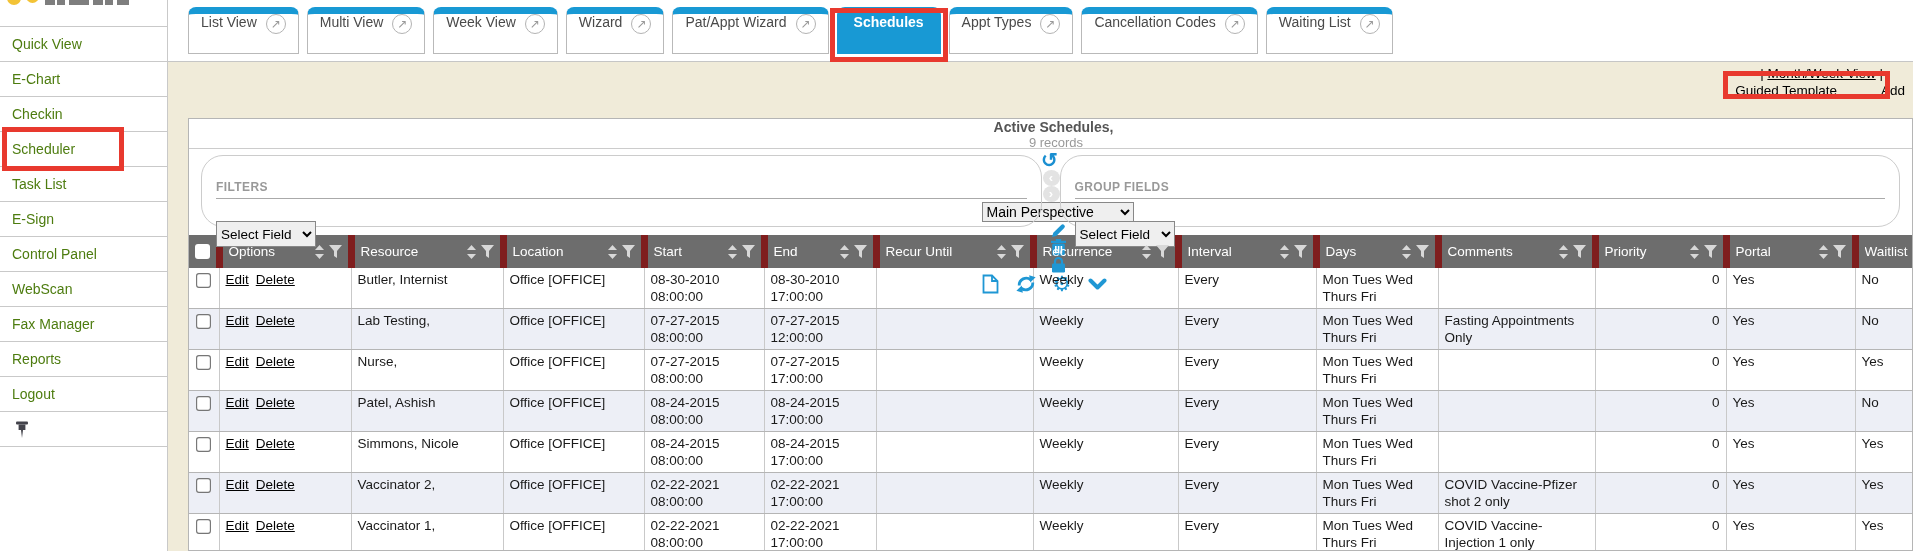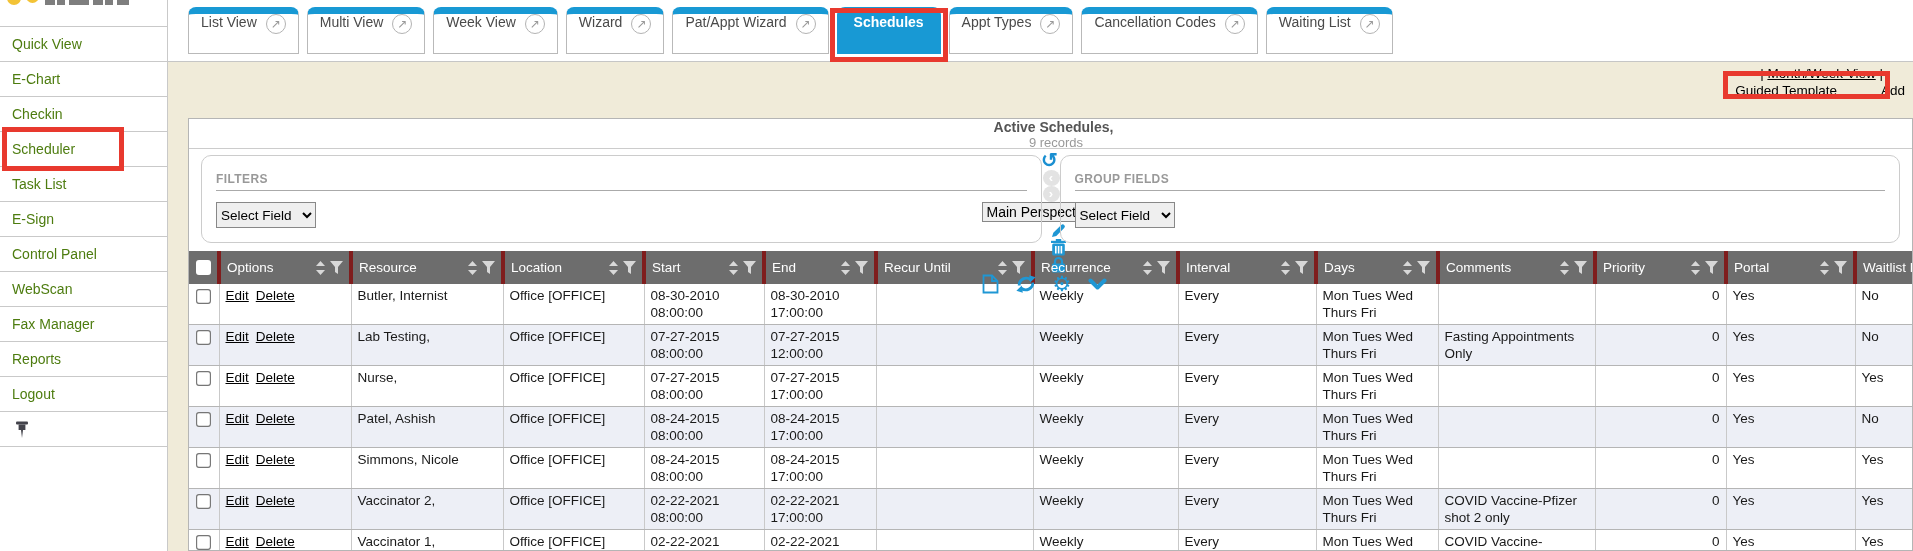--- a/index.html
+++ b/index.html
@@ -54,29 +54,29 @@
   .persp-select { margin-left:8px; width:152px; height:24px; font-size:14px; border:1px solid #888;
     font-family:"Liberation Sans",sans-serif; }
   .tb-icon { margin-left:9px; cursor:pointer; display:inline-flex; align-items:center; }
   .tb-spacer { flex:1; }
   .right-icons { display:flex; align-items:center; gap:17px; margin-right:18px; }
   .right-icons > * { cursor:pointer; }
   .gear-glyph { color:#1f97d4; font-size:21px; line-height:21px; }
 
   
   .filters-row { display:flex; gap:18px; padding:6px 12px 8px 12px; }
-  .fieldbox { flex:1; height:88px; border:1px solid #ccc; border-radius:10px; padding:16px 14px; }
+  .fieldbox { flex:1; height:72px; border:1px solid #ccc; border-radius:22px; padding:24px 14px; }
   .fieldbox-label { display:block; font-size:12px; font-weight:bold; letter-spacing:0.4px;
     color:#999; border-bottom:1px solid #aaa; padding-bottom:4px; }
-  .field-select { margin-top:11px; width:100px; height:26px; font-size:13.5px; border:1px solid #888;
+  .field-select { margin-top:22px; width:100px; height:26px; font-size:13.5px; border:1px solid #888;
     font-family:"Liberation Sans",sans-serif; }
 
   
   table.grid { border-collapse:collapse; table-layout:fixed; width:1786px; }
-  .grid th { background:#6d6d6d; height:33px; padding:0 6px; border-right:4px solid #7f1d1d;
+  .grid th { background:#6d6d6d; height:33px; padding:0 6px; border-right:7px solid #7f1d1d;
     font-size:13.5px; font-weight:normal; color:#fff; text-align:left; cursor:pointer; }
   .th-inner { display:flex; align-items:center; gap:5px; }
   .th-label { flex:1; white-space:nowrap; overflow:hidden; }
   .hdr-chk { width:15px; height:15px; background:#fff; border-radius:3px; margin:0 auto; cursor:pointer; }
   .grid td { height:40px; padding:3px 6px; border-right:1px solid #c9c9c9; border-bottom:1px solid #b5b5b5;
     font-size:13.5px; color:#1a1a1a; vertical-align:top; line-height:17px; white-space:pre-line; }
   .grid tr.alt td { background:#edeff6; }
   .grid td.chk { text-align:center; padding-top:6px; }
   .grid td.chk input { transform:scale(1.15); cursor:pointer; }
   .grid td a { color:#000; text-decoration:underline; margin-right:7px; cursor:pointer; }

